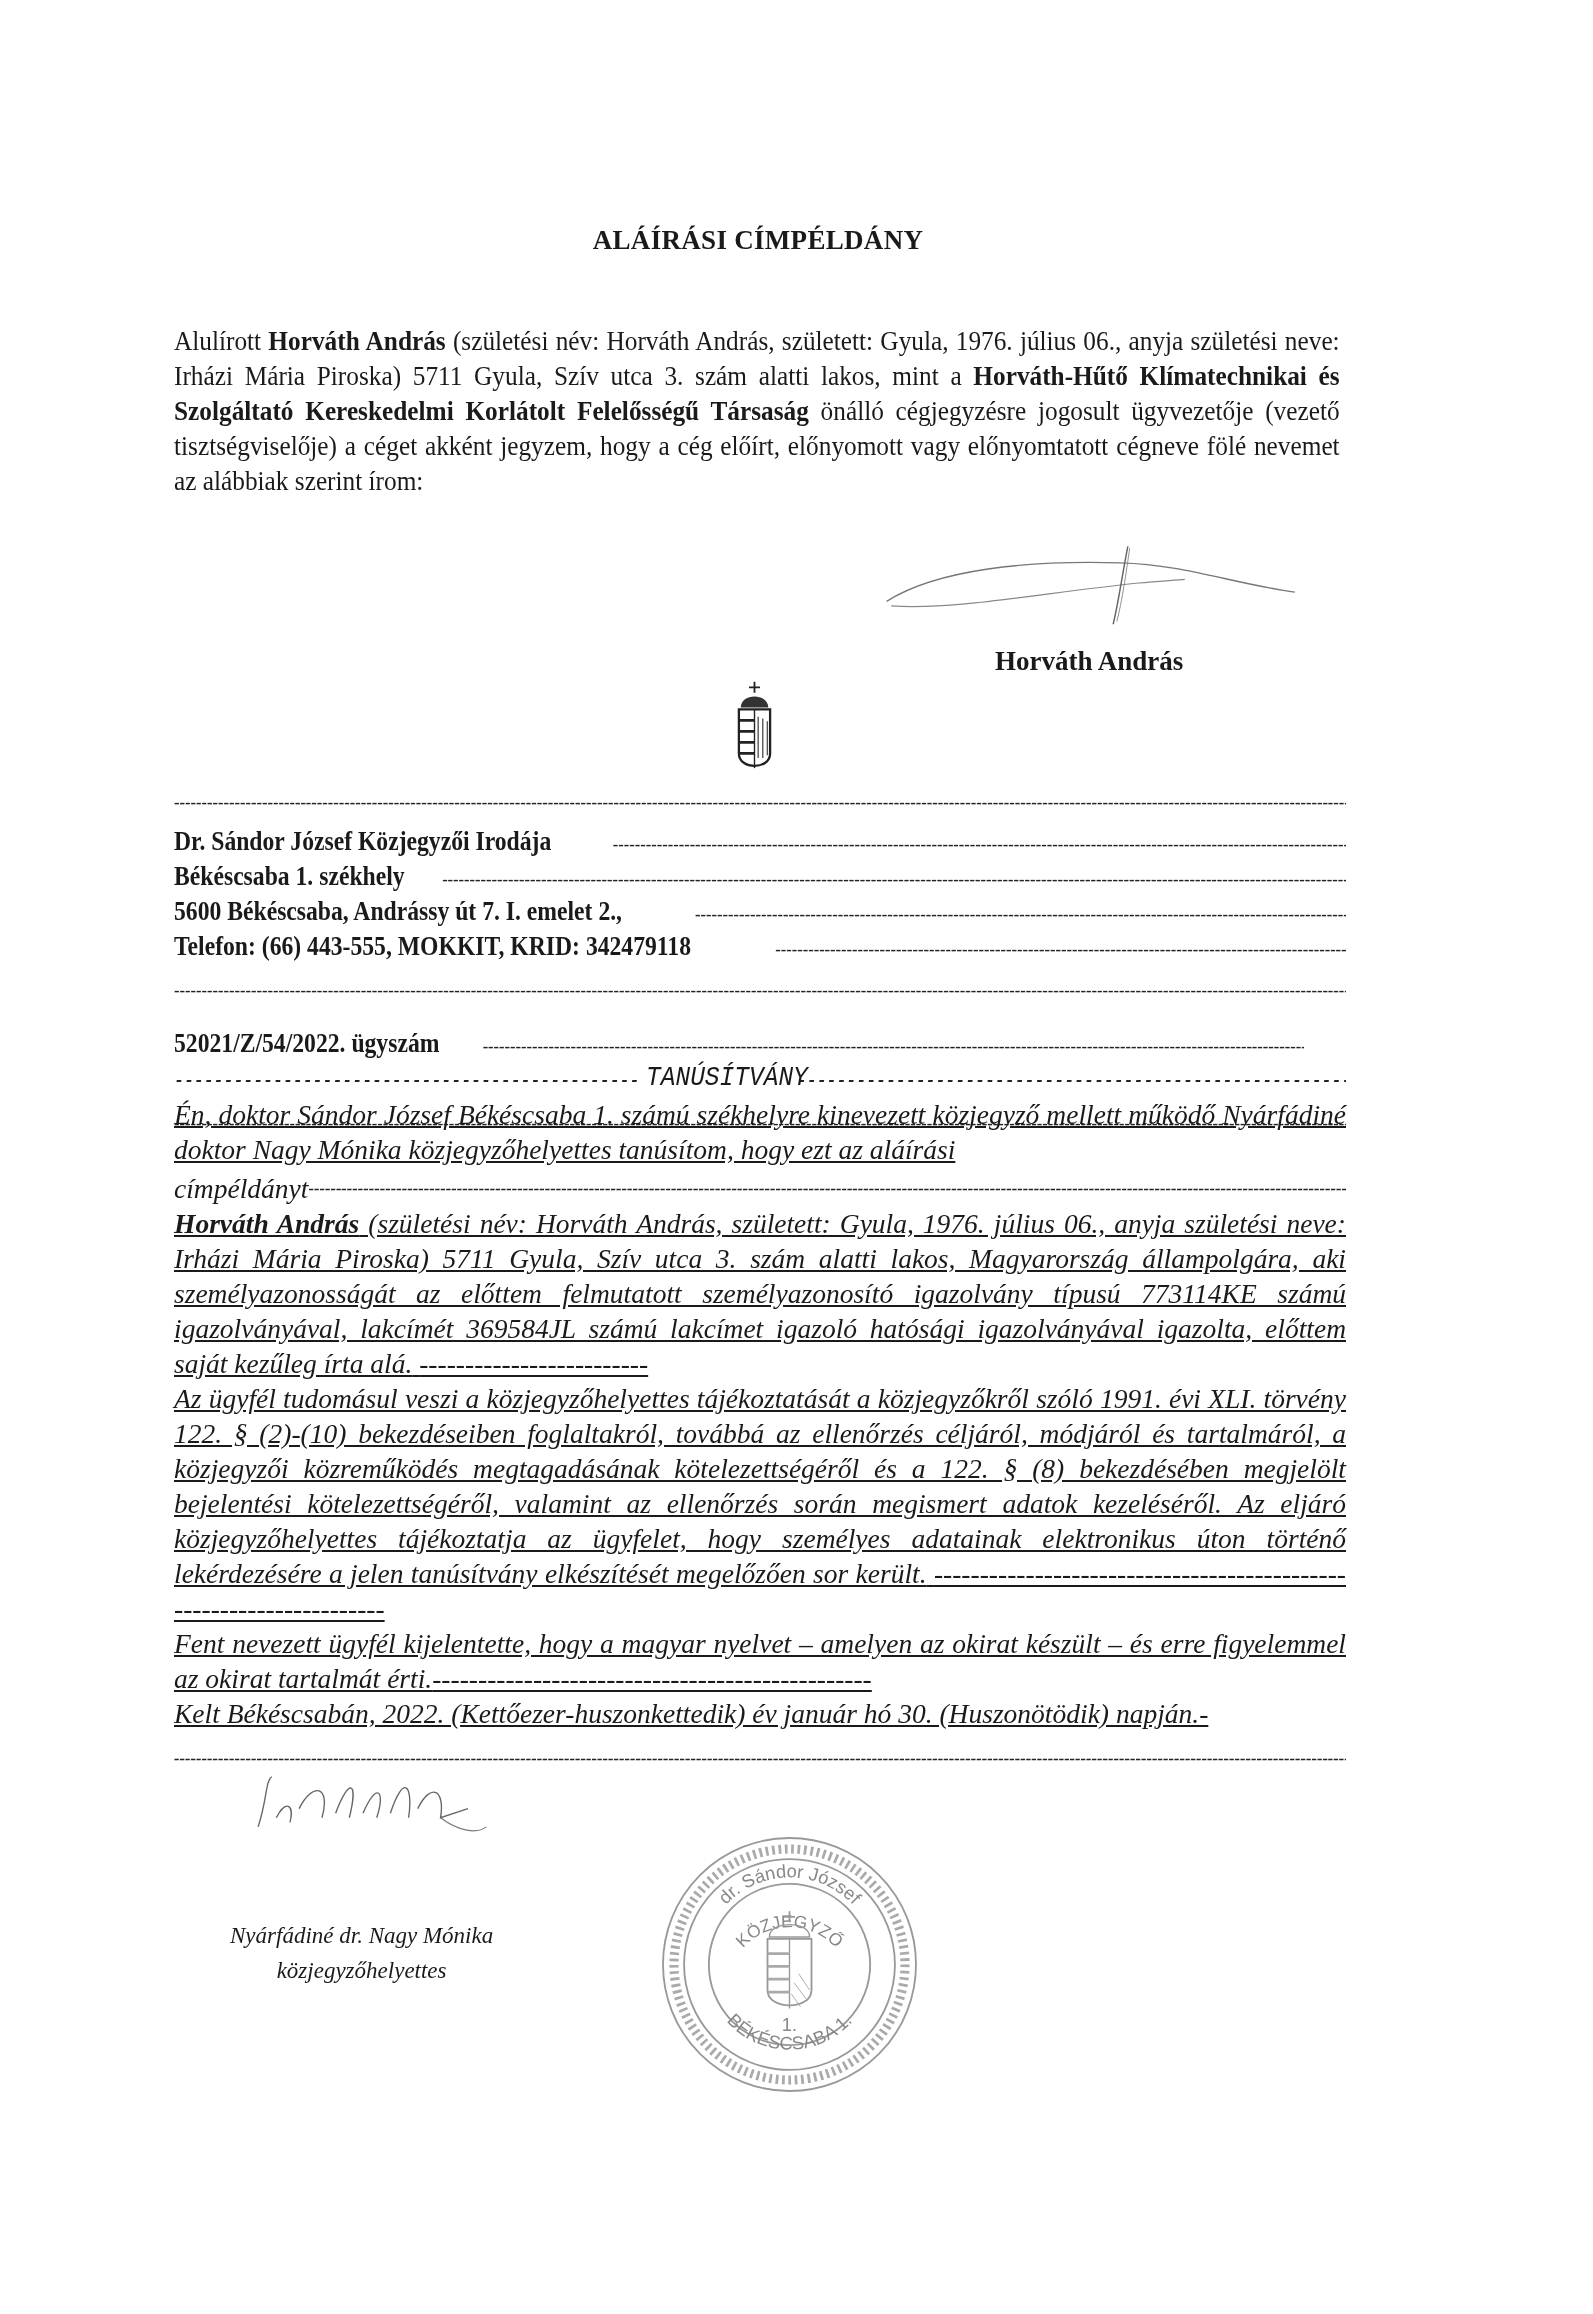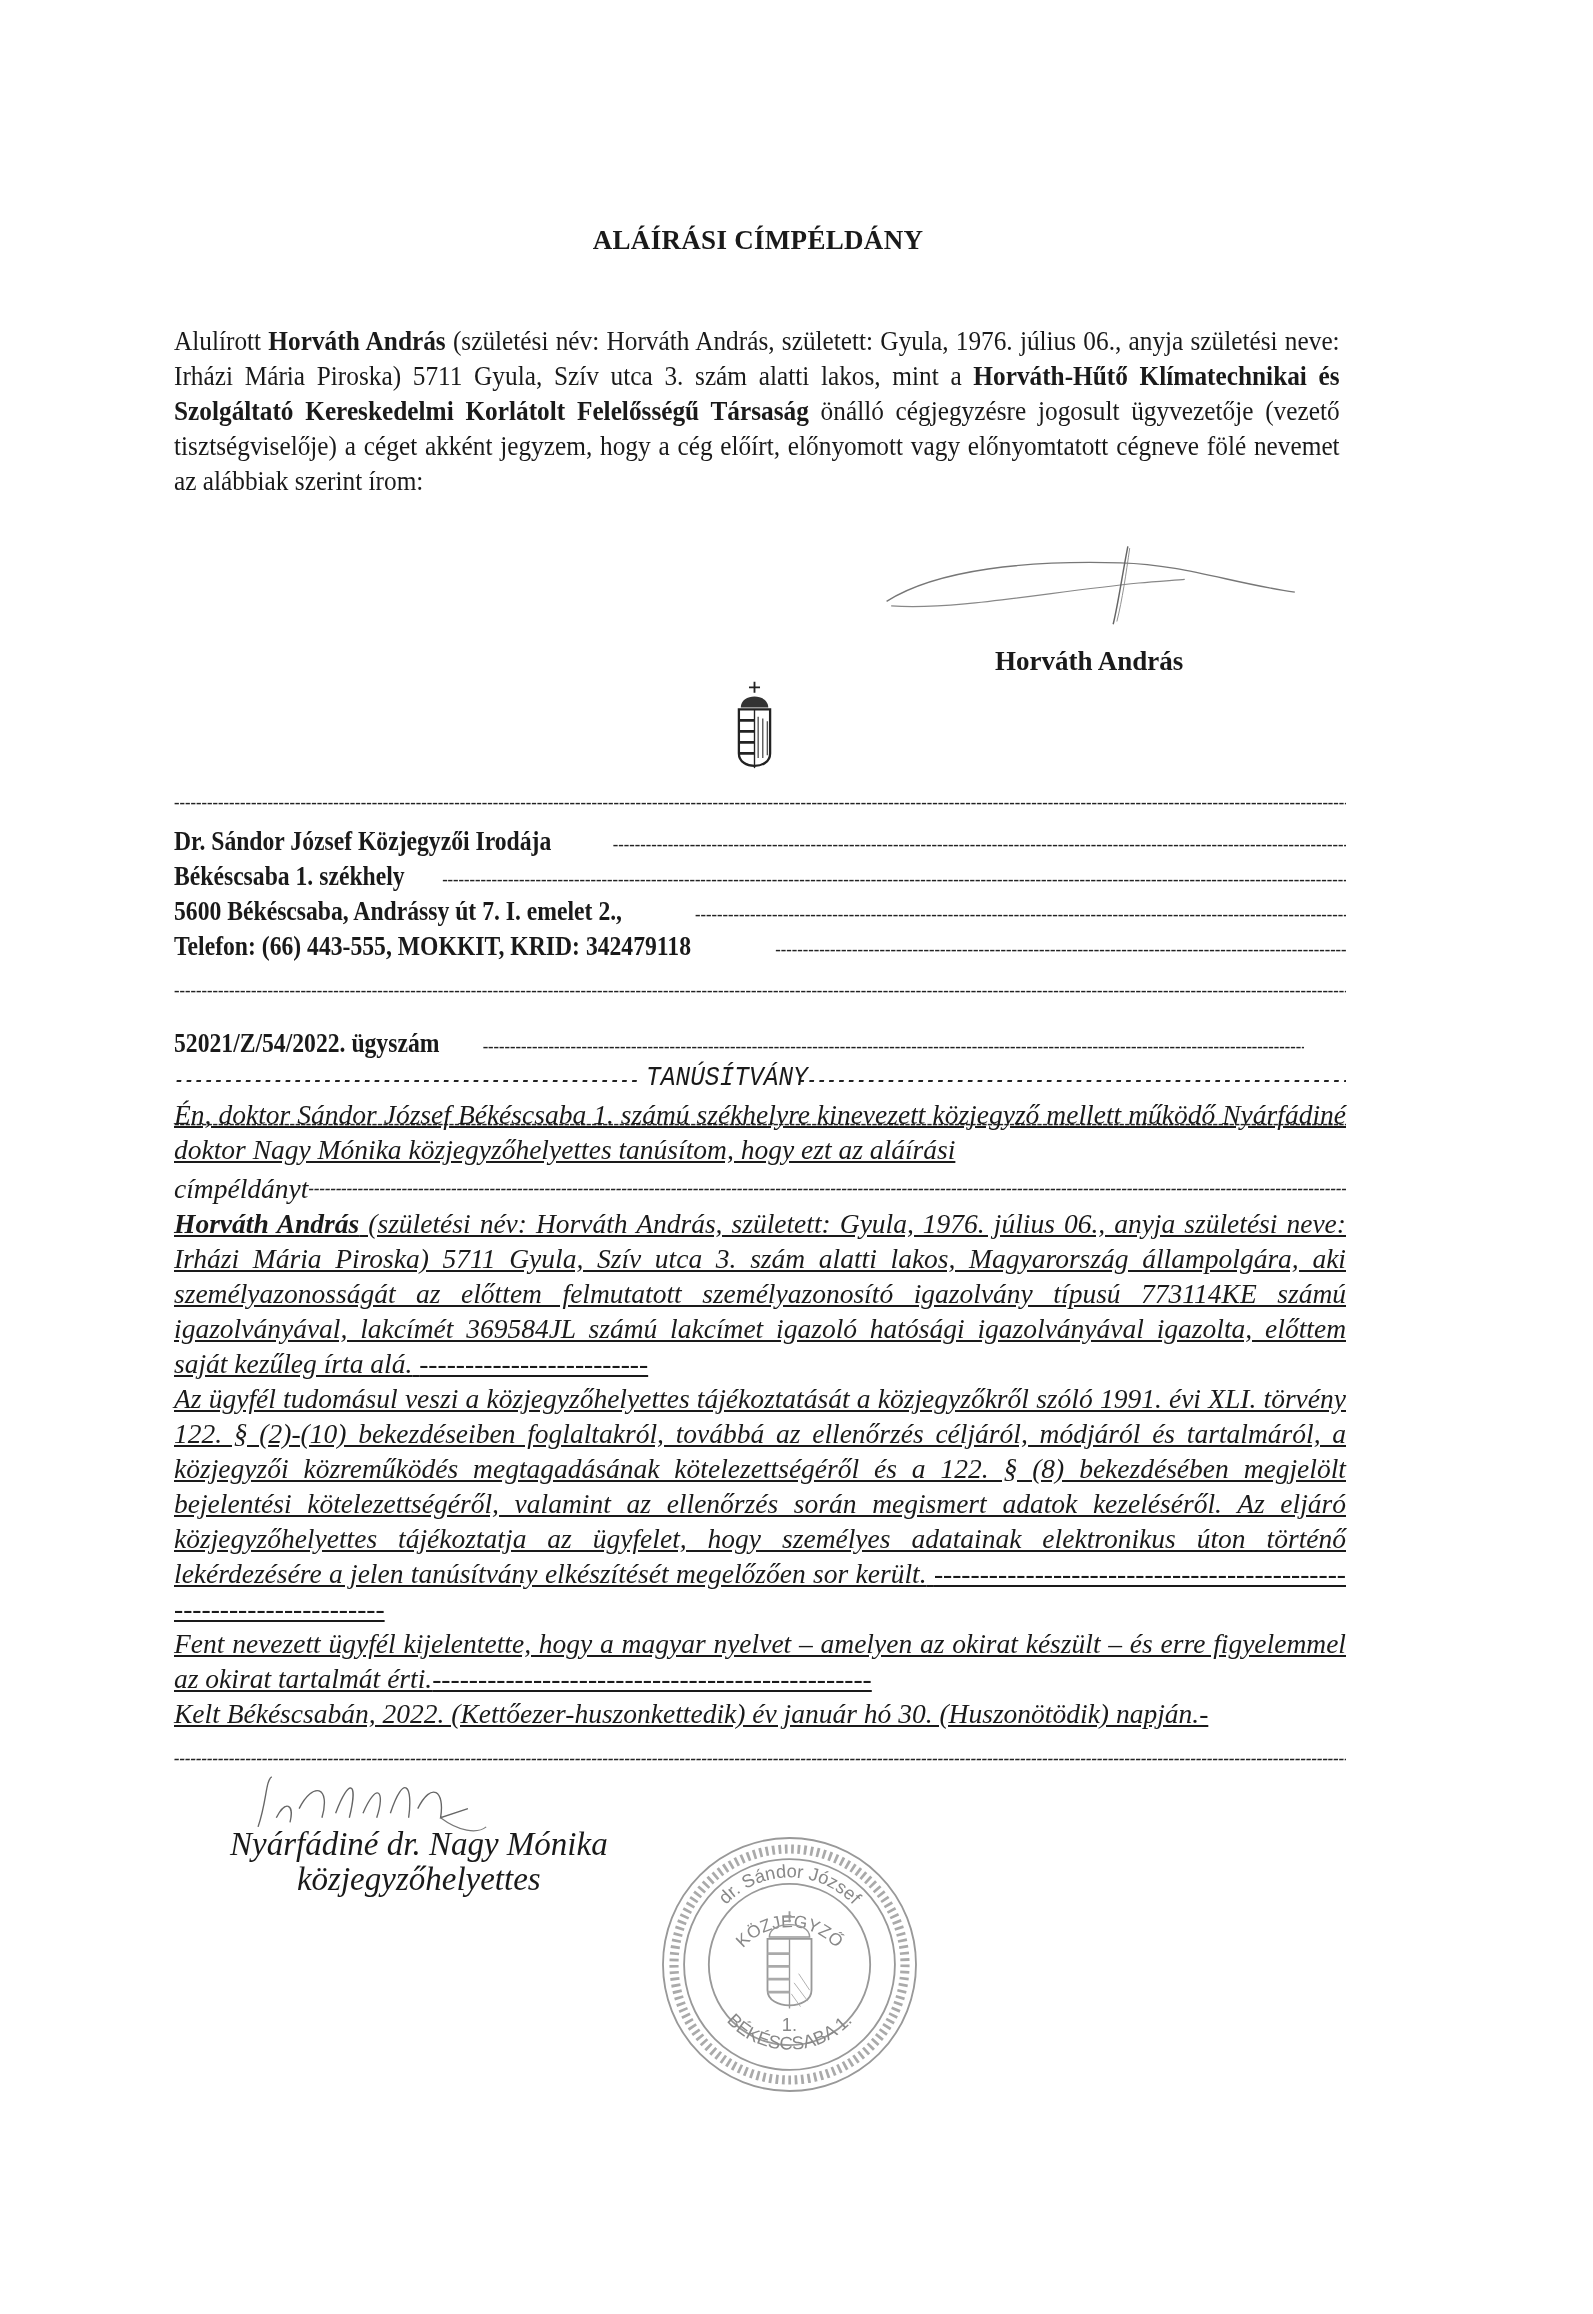--- a/index.html
+++ b/index.html
@@ -15,21 +15,21 @@
   .office { left: 174px; width: 1172px; font-size: 27.5px; font-weight: bold; line-height: 35px; }
   .office .row { display: flex; align-items: baseline; white-space: nowrap; overflow: hidden; height: 35px; justify-content: flex-end; }
   .dash { flex: 1; overflow: hidden; white-space: nowrap; font-weight: normal; letter-spacing: 0px; color: #222; }
   .dash::after { content: "------------------------------------------------------------------------------------------------------------------------------------------------------------------------------------------------------------------------------------------------------------------------------------------------------------------------------------"; font-weight: bold; font-size: 16.5px; }
   .cond { transform: scaleX(0.86); transform-origin: left center; display: inline-block; }
   .cert { top: 1097px; left: 174px; width: 1172px; font-size: 27.5px; line-height: 35px; font-style: italic; text-align: justify; }
   .cert p { margin: 0; text-decoration: underline; }
   .cert .inl { display: flex; align-items: flex-end; white-space: nowrap; overflow: hidden; font-style: italic; }
   .cert b { font-weight: bold; }
   .sig2 { top: 1763px; left: 248px; width: 303px; height: 73px; }
-  .deputy { top: 1827px; left: 230px; font-size: 33px; font-style: italic; line-height: 35px; text-align: center; }
+  .deputy { top: 1918px; left: 230px; font-size: 23px; font-style: italic; line-height: 35px; text-align: center; }
   .seal { top: 1827px; left: 652px; width: 275px; height: 275px; }
 </style>
 </head>
 <body>
 
 <div class="abs title">ALÁÍRÁSI CÍMPÉLDÁNY</div>
 
 <div class="abs intro" style="width:1267px;">
   <span>Alulírott </span><b>Horváth András</b><span> (születési név: Horváth András, született: Gyula, 1976. július 06., anyja születési neve: Irházi Mária Piroska) 5711 Gyula, Szív utca 3. szám alatti lakos, mint a </span><b>Horváth-Hűtő Klímatechnikai és Szolgáltató Kereskedelmi Korlátolt Felelősségű Társaság</b><span> önálló cégjegyzésre jogosult ügyvezetője (vezető tisztségviselője) a céget akként jegyzem, hogy a cég előírt, előnyomott vagy előnyomtatott cégneve fölé nevemet az alábbiak szerint írom:</span>
 </div>

